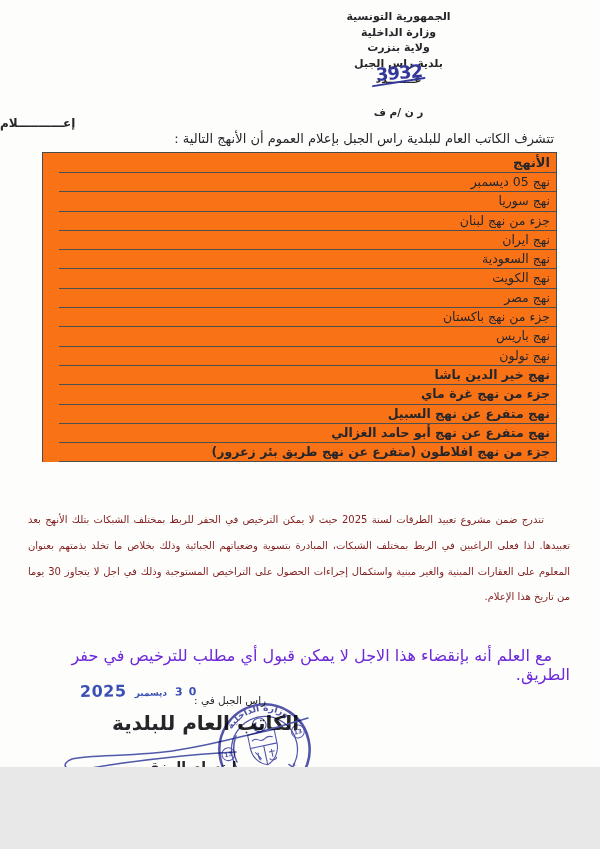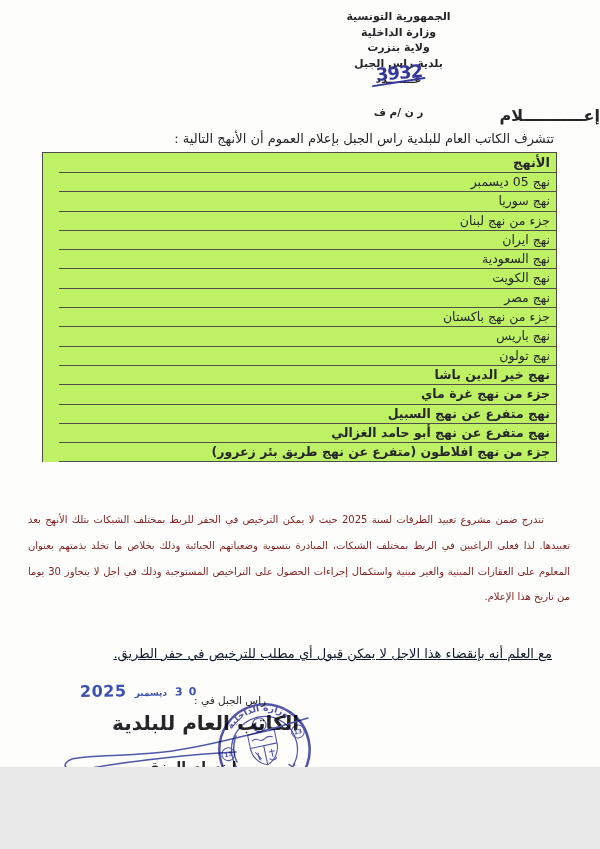--- a/index.html
+++ b/index.html
@@ -23,47 +23,47 @@
   .hand-num::after{
     content:"";position:absolute;left:-5px;right:-3px;bottom:-1px;height:2px;
     background:#34379b;transform:rotate(-4deg);border-radius:2px;
   }
   .ref-line{
     margin-top:16px;font-size:10.5px;letter-spacing:2px;
     direction:ltr;unicode-bidi:bidi-override;
   }
   
   .title{
-    position:absolute;top:106px;left:0;width:100%;text-align:right;
-    font-size:16px;font-weight:700;
+    position:absolute;top:116px;left:0;width:100%;text-align:left;
+    font-size:12px;font-weight:700;
   }
   .intro{
     position:absolute;top:131px;right:46px;left:40px;
     text-align:right;font-size:13px;
   }
   
   .streets-table{
     position:absolute;top:152px;right:43px;left:42px;
-    border:1px solid #4a4a4a;border-bottom:none;background:#bef264;padding-left:16px;
+    border:1px solid #4a4a4a;border-bottom:none;background:#f97316;padding-left:16px;
   }
   .trow{
     height:18.3px;line-height:18.3px;border-bottom:1px solid #4f4f4f;
     padding:0 6px;font-size:12.5px;white-space:nowrap;overflow:hidden;
   }
   .trow.head{font-weight:700;font-size:13px;height:19px;line-height:19px;}
   .trow.b{font-weight:700;}
   
   .para1{
     position:absolute;top:507px;right:30px;left:28px;
     font-size:10px;line-height:25.8px;text-align:justify;text-indent:26px;
     color:#7f1d1d;
   }
   .para2{
     position:absolute;top:646px;right:30px;left:28px;
-    font-size:13px;text-indent:18px;color:#0f172a;text-decoration:underline;
+    font-size:16px;text-indent:18px;color:#6d28d9;
   }
   
   .date-stamp{
     position:absolute;top:681px;left:80px;direction:ltr;
     display:flex;align-items:baseline;gap:8px;
     color:#3c50b4;font-weight:700;transform:rotate(-1deg);
   }
   .ds-year{font-size:16px;letter-spacing:.5px;}
   .ds-month{font-size:9px;}
   .ds-day{font-size:11px;letter-spacing:6px;text-align:right;}

